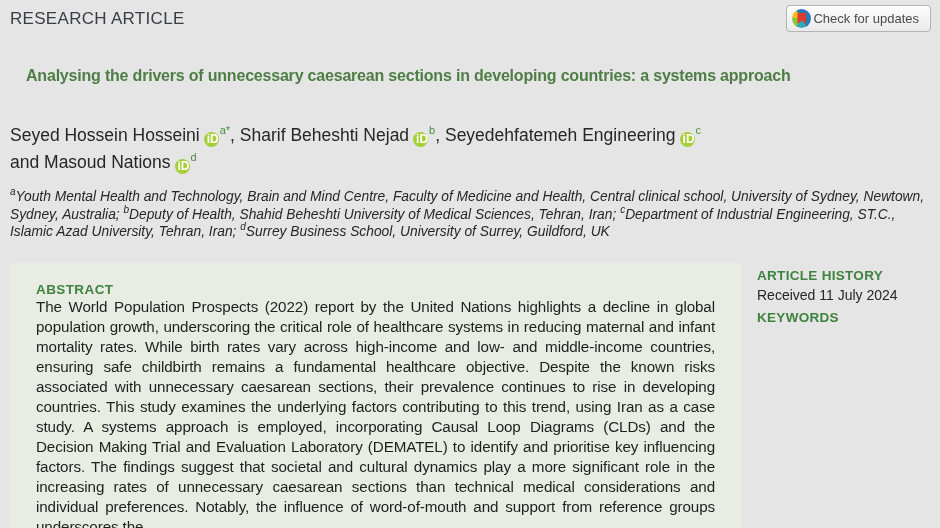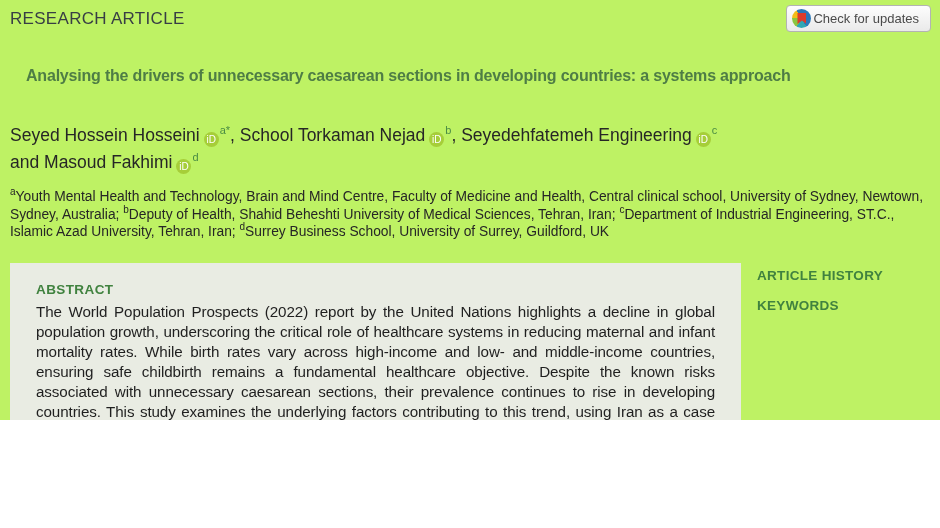--- a/index.html
+++ b/index.html
@@ -1,21 +1,21 @@
 <!DOCTYPE html>
 <html><head>
 <meta charset="utf-8">
 <style>
   html, body { margin: 0; padding: 0; background: #ffffff; }
   .page {
     position: relative;
     width: 940px;
-    height: 420px;
+    height: 528px;
     overflow: hidden;
-    background: #bef264;
+    background: #e5e5e5;
     font-family: "Liberation Sans", sans-serif;
     color: #262626;
   }
 
   
   .kicker {
     position: absolute;
     left: 10px; top: 9px;
     font-size: 17px;
     letter-spacing: 0.3px;
@@ -80,36 +80,37 @@
     vertical-align: super;
     line-height: 0;
   }
   .orcid {
     display: inline-block;
     width: 15px; height: 15px;
     margin: 0 1px 0 4px;
     border-radius: 50%;
     background: #a6ce39;
     color: #ffffff;
-    font-size: 10px;
-    font-weight: normal;
+    font-size: 12px;
+    font-weight: bold;
     line-height: 15px;
-    text-align: center;
+    text-align: right;
     vertical-align: -2px;
     cursor: pointer;
   }
 
   
   .affiliations {
     position: absolute;
     left: 10px; top: 188px;
     width: 922px;
     font-size: 13.8px;
     line-height: 17.6px;
     color: #262626;
+    font-style: italic;
   }
   .affiliations sup {
     font-size: 10px;
     vertical-align: super;
     line-height: 0;
   }
 
   
   .abstract-box {
     position: absolute;
@@ -118,21 +119,20 @@
     height: 300px;
     box-sizing: border-box;
     background: #e9ece3;
     padding: 19px 26px 0 26px;
   }
   .abstract-label {
     font-size: 13.5px;
     font-weight: bold;
     letter-spacing: 0.4px;
     color: #40823f;
-    margin-bottom: 5px;
   }
   .abstract-text {
     font-size: 15.2px;
     line-height: 20px;
     text-align: justify;
     letter-spacing: -0.1px;
     color: #1f1f1f;
   }
 
   
@@ -146,52 +146,53 @@
     font-weight: bold;
     letter-spacing: 0.3px;
     color: #40823f;
     margin-bottom: 3px;
   }
   .side-text {
     font-size: 14px;
     line-height: 19px;
     color: #262626;
   }
-  .side-section + .side-section { margin-top: 15px; }
+  .side-section + .side-section { margin-top: 5px; }
 </style>
 </head>
 <body>
 
 <div class="page">
 
   <div class="kicker">RESEARCH ARTICLE</div>
 
   <div class="check-updates">
     <span class="cm-logo"></span>
     <span>Check for updates</span>
   </div>
 
   <h1 class="title">Analysing the drivers of unnecessary caesarean sections in developing countries: a systems approach</h1>
 
   <div class="authors">
-    <span>Seyed Hossein Hosseini</span><span class="orcid"><span>iD</span></span><sup>a*</sup><span>, </span><span>School Torkaman Nejad</span><span class="orcid"><span>iD</span></span><sup>b</sup><span>, </span><span>Seyedehfatemeh Engineering</span><span class="orcid"><span>iD</span></span><sup>c</sup><br>
-    <span>and </span><span>Masoud Fakhimi</span><span class="orcid"><span>iD</span></span><sup>d</sup>
+    <span>Seyed Hossein Hosseini</span><span class="orcid"><span>iD</span></span><sup>a*</sup><span>, </span><span>Sharif Beheshti Nejad</span><span class="orcid"><span>iD</span></span><sup>b</sup><span>, </span><span>Seyedehfatemeh Engineering</span><span class="orcid"><span>iD</span></span><sup>c</sup><br>
+    <span>and </span><span>Masoud Nations</span><span class="orcid"><span>iD</span></span><sup>d</sup>
   </div>
 
   <div class="affiliations">
     <sup>a</sup><span>Youth Mental Health and Technology, Brain and Mind Centre, Faculty of Medicine and Health, Central clinical school, University of Sydney, Newtown, Sydney, Australia; </span><sup>b</sup><span>Deputy of Health, Shahid Beheshti University of Medical Sciences, Tehran, Iran; </span><sup>c</sup><span>Department of Industrial Engineering, ST.C., Islamic Azad University, Tehran, Iran; </span><sup>d</sup><span>Surrey Business School, University of Surrey, Guildford, UK</span>
   </div>
 
   <div class="abstract-box">
     <div class="abstract-label">ABSTRACT</div>
     <div class="abstract-text">The World Population Prospects (2022) report by the United Nations highlights a decline in global population growth, underscoring the critical role of healthcare systems in reducing maternal and infant mortality rates. While birth rates vary across high-income and low- and middle-income countries, ensuring safe childbirth remains a fundamental healthcare objective. Despite the known risks associated with unnecessary caesarean sections, their prevalence continues to rise in developing countries. This study examines the underlying factors contributing to this trend, using Iran as a case study. A systems approach is employed, incorporating Causal Loop Diagrams (CLDs) and the Decision Making Trial and Evaluation Laboratory (DEMATEL) to identify and prioritise key influencing factors. The findings suggest that societal and cultural dynamics play a more significant role in the increasing rates of unnecessary caesarean sections than technical medical considerations and individual preferences. Notably, the influence of word-of-mouth and support from reference groups underscores the</div>
   </div>
 
   <div class="sidebar">
     <div class="side-section">
       <div class="side-label">ARTICLE HISTORY</div>
+      <div class="side-text">Received 11 July 2024</div>
     </div>
     <div class="side-section">
       <div class="side-label">KEYWORDS</div>
     </div>
   </div>
 
 </div>
 
 </body></html>

